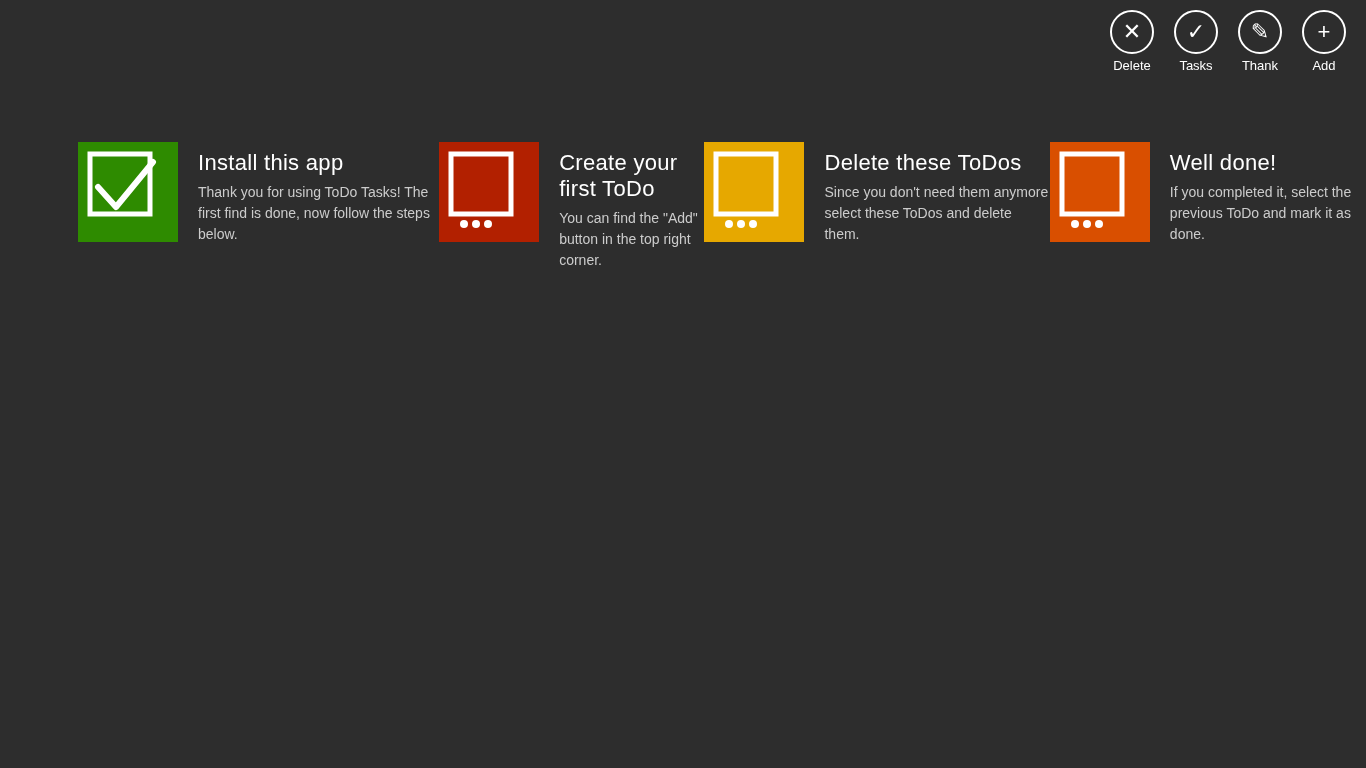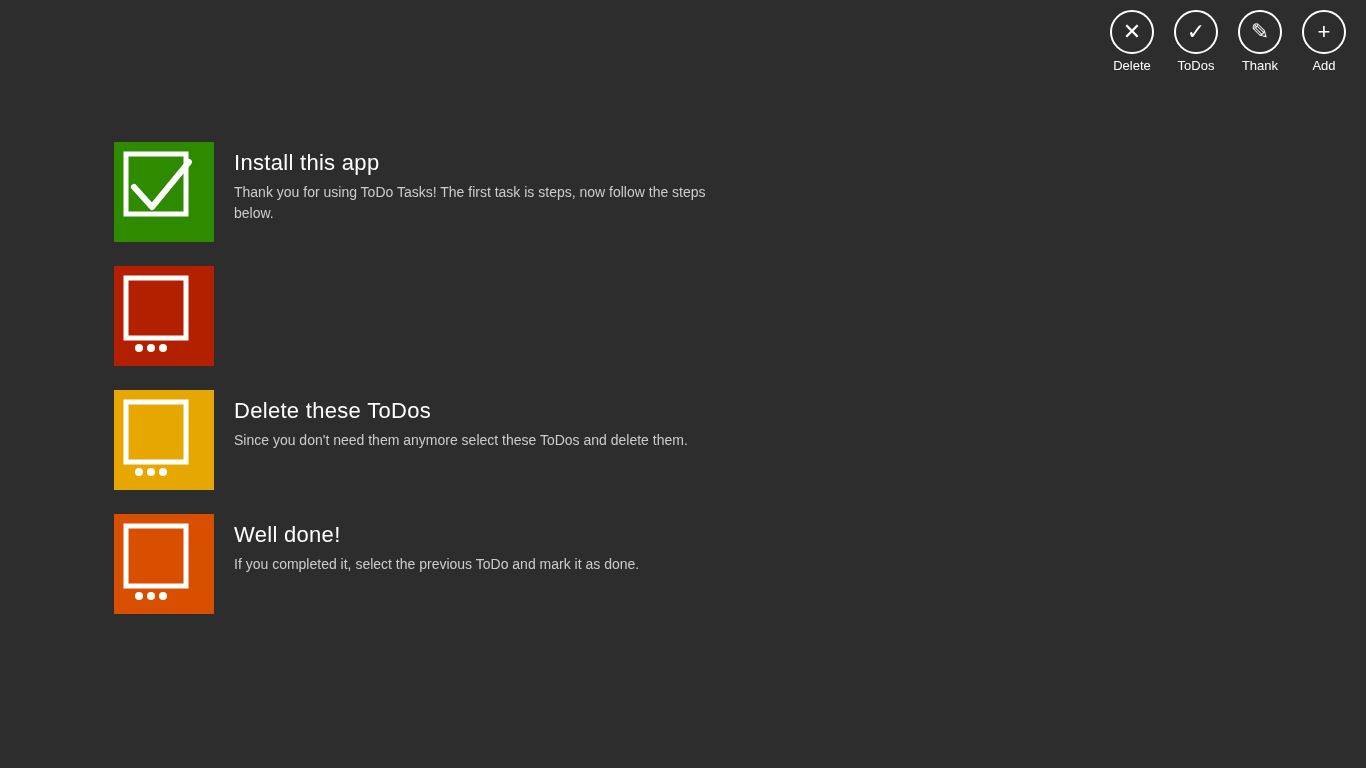--- a/index.html
+++ b/index.html
@@ -58,23 +58,22 @@
       font-size: 13px;
       color: #ffffff;
       font-weight: 300;
     }
 
     .todo-list {
       position: absolute;
       top: 130px;
       left: 78px;
       display: flex;
-      flex-direction: column;
+      flex-direction: row;
       gap: 0px;
-      margin-left: 36px;
     }
 
     .todo-item {
       display: flex;
       align-items: flex-start;
       gap: 20px;
       padding: 12px 0;
     }
 
     .todo-icon {
@@ -116,21 +115,21 @@
 
 <h1 class="page-title"></h1>
 
 <div class="toolbar">
 <button class="toolbar-btn">
       <div class="icon-circle">✕</div>
       <span class="btn-label">Delete</span>
     </button>
     <button class="toolbar-btn">
       <div class="icon-circle">✓</div>
-      <span class="btn-label">ToDos</span>
+      <span class="btn-label">Tasks</span>
     </button>
     <button class="toolbar-btn">
       <div class="icon-circle">✎</div>
       <span class="btn-label">Thank</span>
     </button>
     <button class="toolbar-btn">
       <div class="icon-circle">+</div>
       <span class="btn-label">Add</span>
     </button>
   </div>
@@ -141,35 +140,39 @@
         <svg viewBox="0 0 100 100" xmlns="http://www.w3.org/2000/svg">
           <rect width="100" height="100" fill="#2e8b00"></rect>
 
           <rect x="12" y="12" width="60" height="60" fill="none" stroke="white" stroke-width="5"></rect>
 
           <polyline points="20,45 38,65 75,20" fill="none" stroke="white" stroke-width="6" stroke-linecap="round" stroke-linejoin="round"></polyline>
         </svg>
       </div>
       <div class="todo-text">
         <div class="todo-title">Install this app</div>
-        <div class="todo-desc">Thank you for using ToDo Tasks! The first task is steps, now follow the steps below.</div>
+        <div class="todo-desc">Thank you for using ToDo Tasks! The first find is done, now follow the steps below.</div>
       </div>
     </div>
     <div class="todo-item">
       <div class="todo-icon">
         <svg viewBox="0 0 100 100" xmlns="http://www.w3.org/2000/svg">
           <rect width="100" height="100" fill="#b22000"></rect>
 
           <rect x="12" y="12" width="60" height="60" fill="none" stroke="white" stroke-width="5"></rect>
 
           <circle cx="25" cy="82" r="4" fill="white"></circle>
           <circle cx="37" cy="82" r="4" fill="white"></circle>
           <circle cx="49" cy="82" r="4" fill="white"></circle>
         </svg>
       </div>
+      <div class="todo-text">
+        <div class="todo-title">Create your first ToDo</div>
+        <div class="todo-desc">You can find the "Add" button in the top right corner.</div>
+      </div>
     </div>
     <div class="todo-item">
       <div class="todo-icon">
         <svg viewBox="0 0 100 100" xmlns="http://www.w3.org/2000/svg">
           <rect width="100" height="100" fill="#e6a800"></rect>
 
           <rect x="12" y="12" width="60" height="60" fill="none" stroke="white" stroke-width="5"></rect>
 
           <circle cx="25" cy="82" r="4" fill="white"></circle>
           <circle cx="37" cy="82" r="4" fill="white"></circle>

